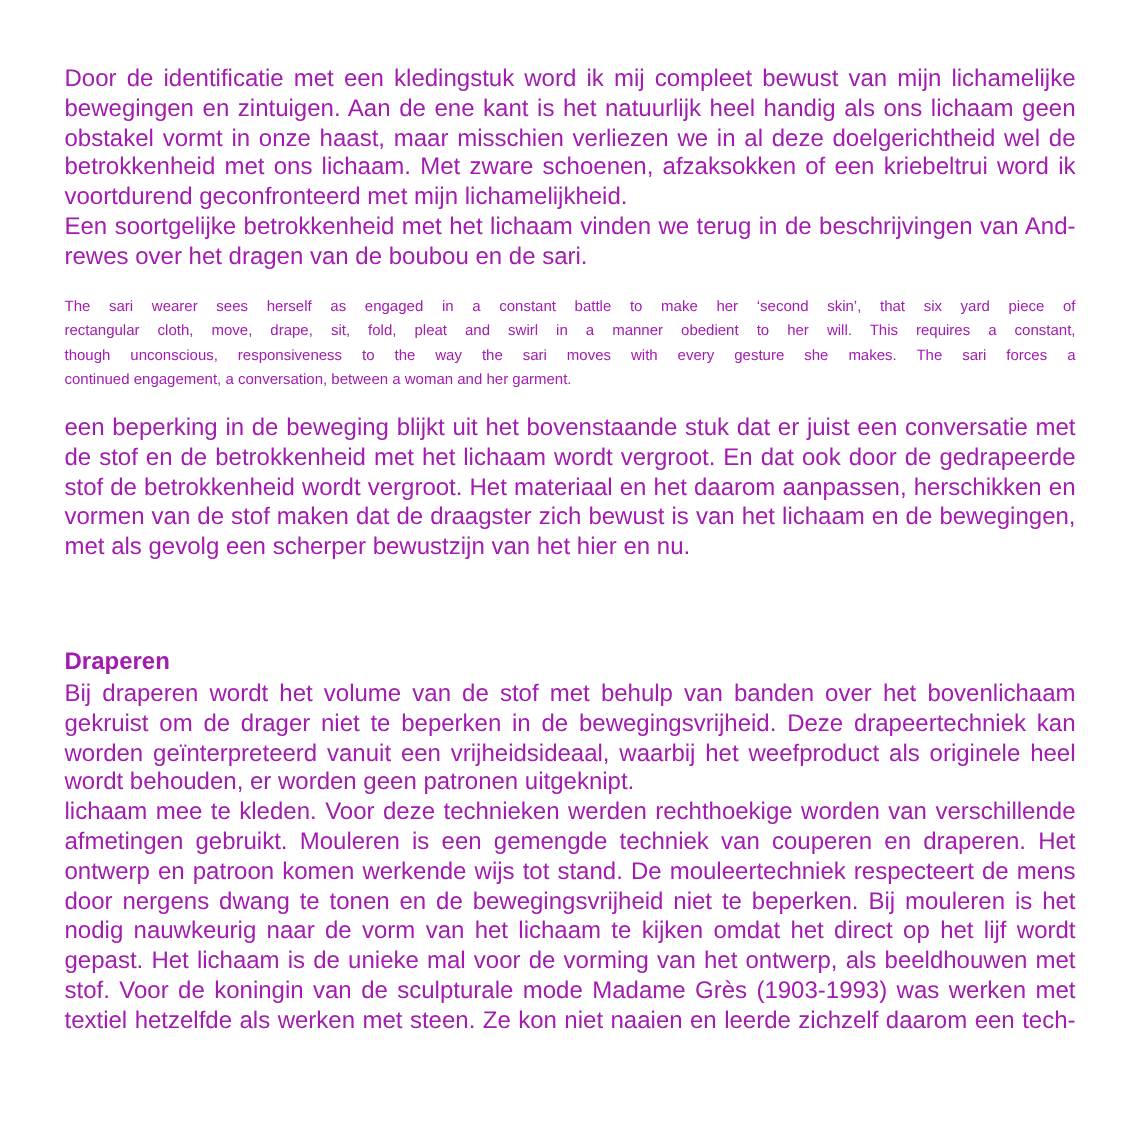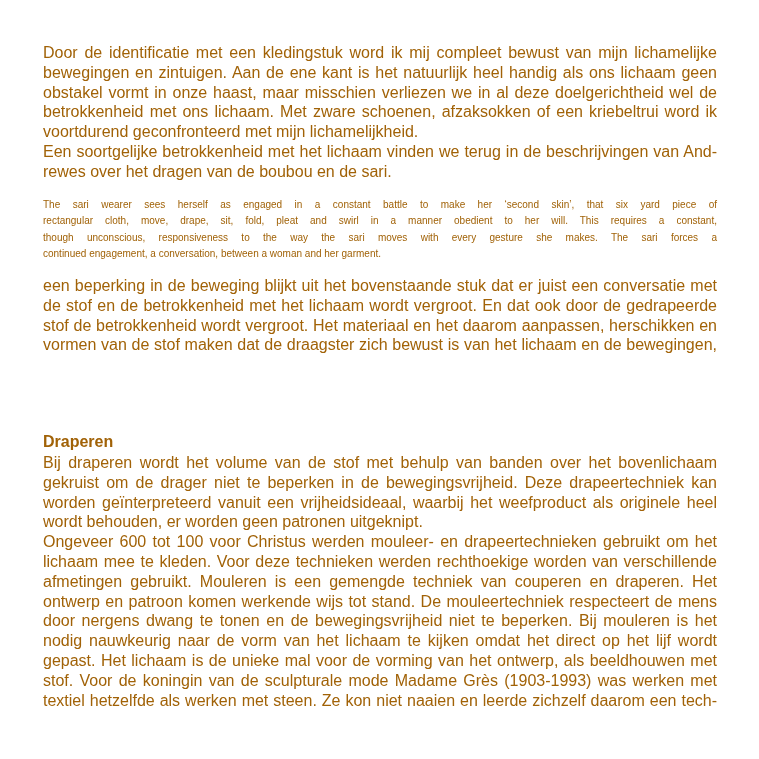--- a/index.html
+++ b/index.html
@@ -5,21 +5,21 @@
   html, body {
     margin: 0;
     padding: 0;
     background: #ffffff;
   }
   .page {
     position: relative;
     width: 759px;
     height: 759px;
     background: #ffffff;
-    color: #a16207;
+    color: #a21caf;
     font-family: "Liberation Sans", "DejaVu Sans", sans-serif;
     overflow: hidden;
   }
   .block {
     position: absolute;
     left: 43px;
     width: 674px;
   }
   .body-text {
     font-size: 16px;
@@ -72,30 +72,30 @@
       <div class="line">rectangular cloth, move, drape, sit, fold, pleat and swirl in a manner obedient to her will. This requires a constant,</div>
       <div class="line">though unconscious, responsiveness to the way the sari moves with every gesture she makes. The sari forces a</div>
       <div class="line short">continued engagement, a conversation, between a woman and her garment.</div>
     </div>
 
   <div id="para-2" class="block body-text">
       <div class="line">een beperking in de beweging blijkt uit het bovenstaande stuk dat er juist een conversatie met</div>
       <div class="line">de stof en de betrokkenheid met het lichaam wordt vergroot. En dat ook door de gedrapeerde</div>
       <div class="line">stof de betrokkenheid wordt vergroot. Het materiaal en het daarom aanpassen, herschikken en</div>
       <div class="line">vormen van de stof maken dat de draagster zich bewust is van het lichaam en de bewegingen,</div>
+      <div class="line short">met als gevolg een scherper bewustzijn van het hier en nu.</div>
     </div>
 
   <div id="heading-1" class="block heading-text">Draperen</div>
 
   <div id="para-3" class="block body-text">
       <div class="line">Bij draperen wordt het volume van de stof met behulp van banden over het bovenlichaam</div>
       <div class="line">gekruist om de drager niet te beperken in de bewegingsvrijheid. Deze drapeertechniek kan</div>
       <div class="line">worden geïnterpreteerd vanuit een vrijheidsideaal, waarbij het weefproduct als originele heel</div>
       <div class="line short">wordt behouden, er worden geen patronen uitgeknipt.</div>
-      <div class="line">Ongeveer 600 tot 100 voor Christus werden mouleer- en drapeertechnieken gebruikt om het</div>
       <div class="line">lichaam mee te kleden. Voor deze technieken werden rechthoekige worden van verschillende</div>
       <div class="line">afmetingen gebruikt. Mouleren is een gemengde techniek van couperen en draperen. Het</div>
       <div class="line">ontwerp en patroon komen werkende wijs tot stand. De mouleertechniek respecteert de mens</div>
       <div class="line">door nergens dwang te tonen en de bewegingsvrijheid niet te beperken. Bij mouleren is het</div>
       <div class="line">nodig nauwkeurig naar de vorm van het lichaam te kijken omdat het direct op het lijf wordt</div>
       <div class="line">gepast. Het lichaam is de unieke mal voor de vorming van het ontwerp, als beeldhouwen met</div>
       <div class="line">stof. Voor de koningin van de sculpturale mode Madame Grès (1903-1993) was werken met</div>
       <div class="line">textiel hetzelfde als werken met steen. Ze kon niet naaien en leerde zichzelf daarom een tech-</div>
     </div>
 

